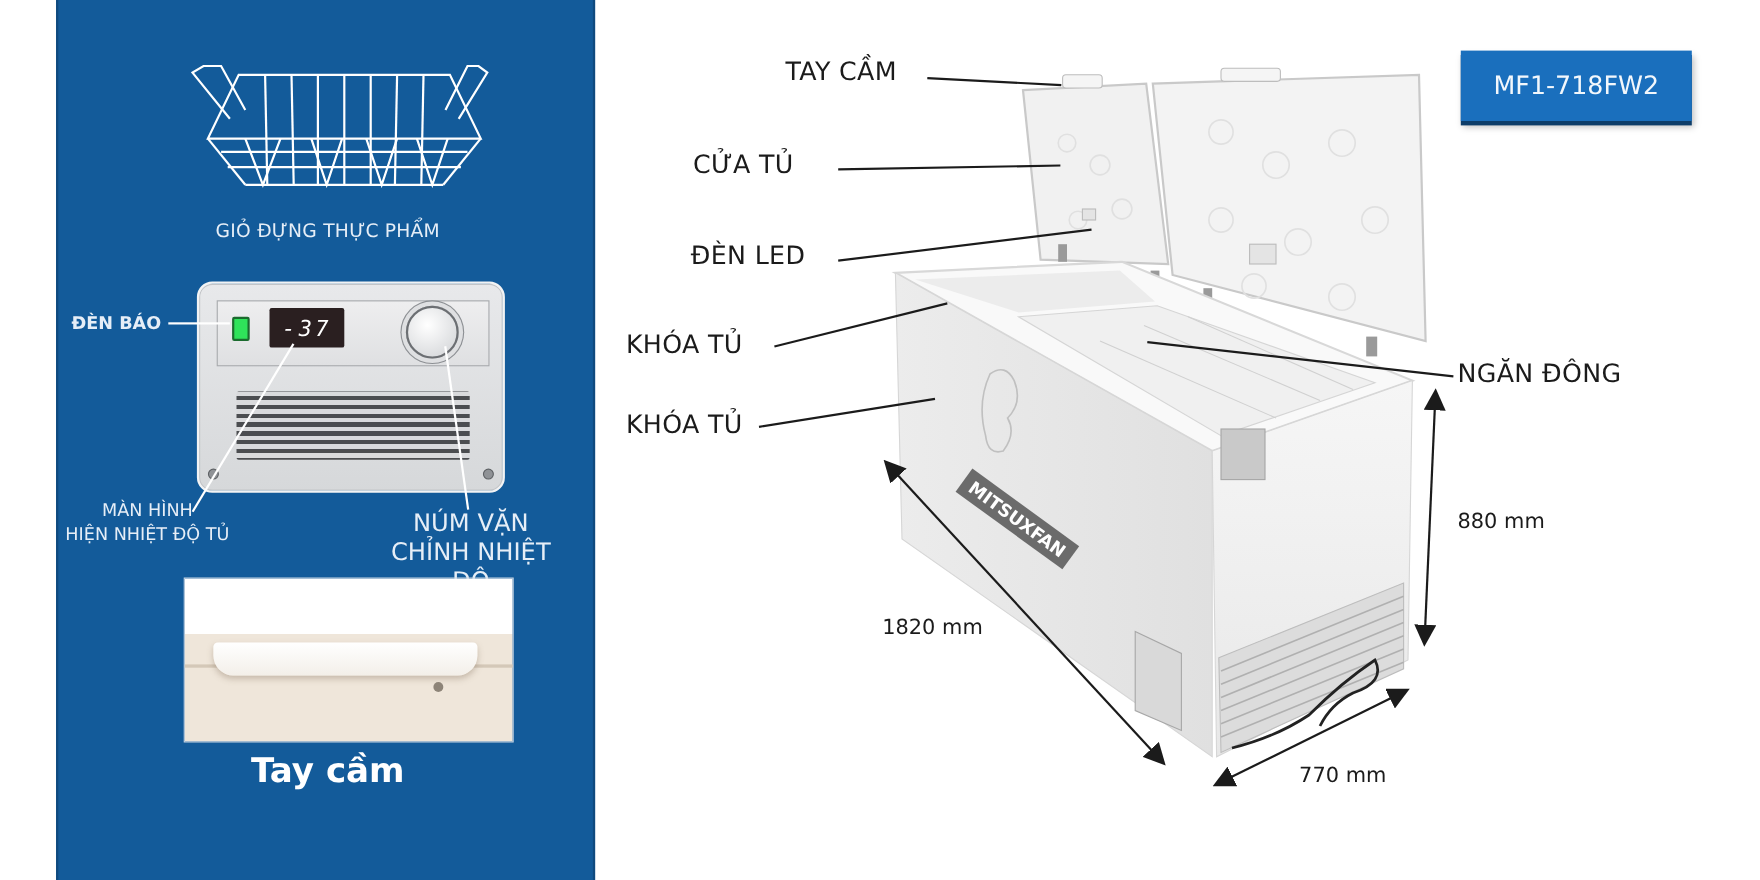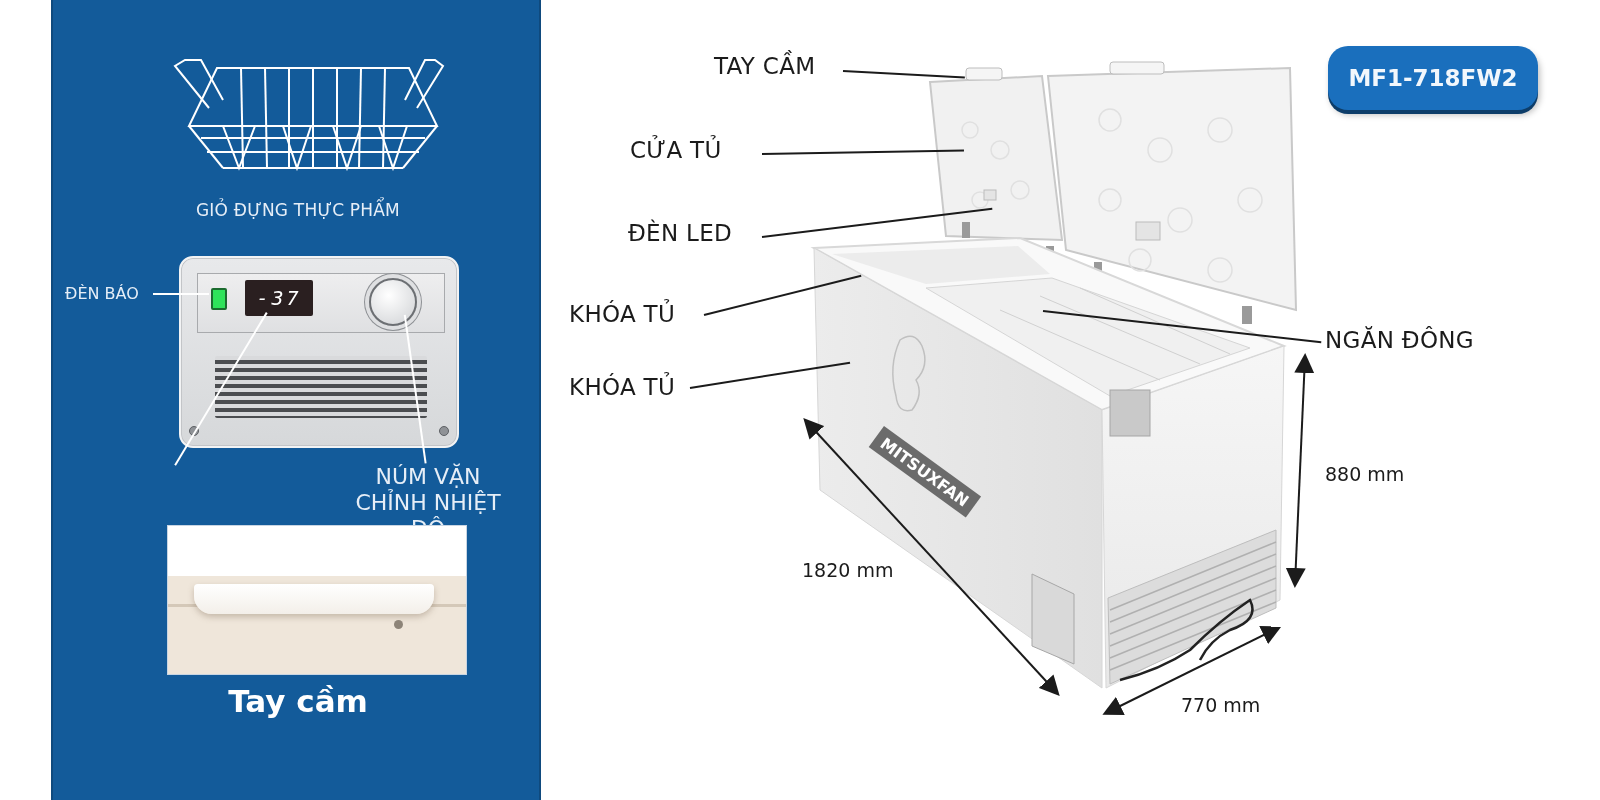--- a/index.html
+++ b/index.html
@@ -79,23 +79,23 @@
   
   .label-dark {
     position: absolute; color: #1b1b1b; font-size: 23px; white-space: nowrap;
     font-family: "DejaVu Sans", sans-serif; letter-spacing: 0.3px;
   }
   .leader { position: absolute; height: 2px; background: #1b1b1b; transform-origin: 0 50%; }
   .dim { position: absolute; color: #1b1b1b; font-size: 19px; white-space: nowrap; }
 
   .model-badge {
     position: absolute; left: 1328px; top: 46px; width: 210px; height: 64px;
-    background: #1a6fbd; border-radius: 20px;
+    background: #1a6fbd; border-radius: 0;
     box-shadow: 0 4px 0 #0d3d69, 2px 5px 6px rgba(0,0,0,0.25);
-    color: #f2f7fc; font-weight: bold; font-size: 23px; text-align: center; line-height: 64px;
+    color: #f2f7fc; font-weight: normal; font-size: 23px; text-align: center; line-height: 64px;
   }
 
   .freezer { position: absolute; left: 780px; top: 60px; width: 540px; height: 640px; }
 </style>
 </head>
 <body>
 
 <div class="panel">
 
   <svg class="basket" viewBox="0 0 280 150" fill="none" stroke="#ffffff" stroke-width="2">
@@ -129,24 +129,28 @@
   <div class="control">
     <div class="strip"></div>
     <div class="led-green"></div>
     <div class="display">-37</div>
     <div class="knob"></div>
     <div class="vent"></div>
     <div class="screw" style="left:8px;"></div>
     <div class="screw" style="left:258px;"></div>
   </div>
 
-  <div class="panel-label" style="left:12px; top:283px; text-align:left;">ĐÈN BÁO</div>
+  <div class="panel-label" style="left:12px; top:283px; text-align:left;font-weight:bold;">ĐÈN BÁO</div>
   <div class="callout-line" style="left:100px; top:293px; width:56px;"></div>
 
   <div class="callout-line" style="left:214px; top:312px; width:178px; transform: rotate(121deg);"></div>
+  <div class="panel-label" style="left:6px; top:453px; width:150px;">
+    <div>MÀN HÌNH</div>
+    <div>HIỆN NHIỆT ĐỘ TỦ</div>
+  </div>
 
   <div class="callout-line" style="left:352px; top:314px; width:150px; transform: rotate(82deg);"></div>
   <div class="panel-label" style="left:290px; top:464px; width:170px; font-size:22px; line-height:26px;">
     <div>NÚM VẶN</div>
     <div>CHỈNH NHIỆT ĐỘ</div>
   </div>
 
   <div class="handle-photo">
     <div class="seam"></div>
     <div class="grip"></div>

